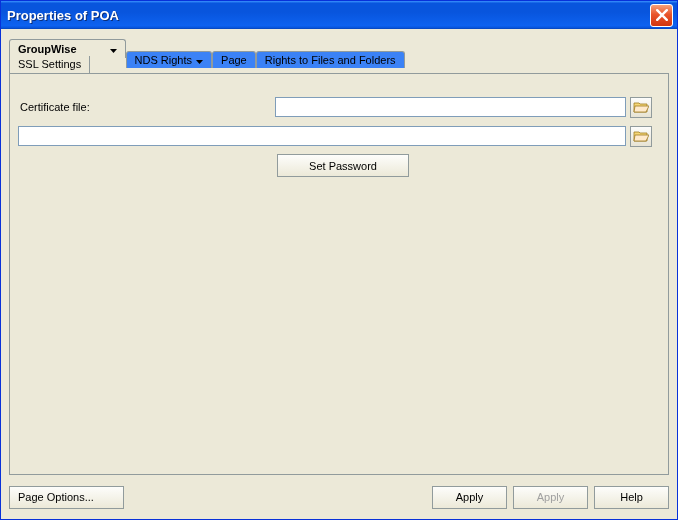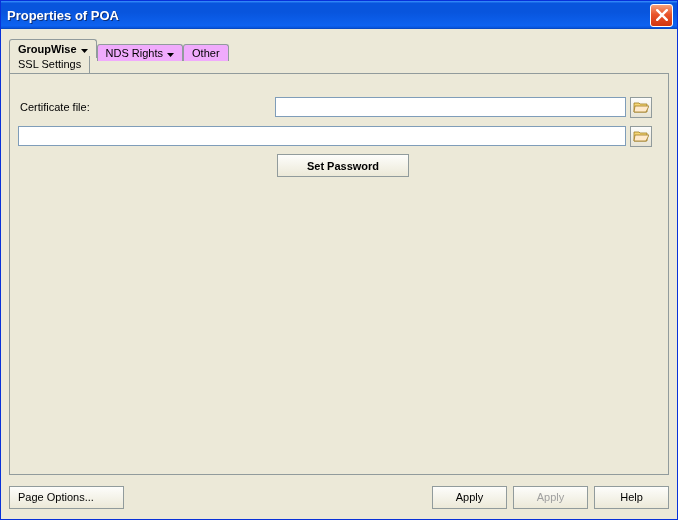--- a/index.html
+++ b/index.html
@@ -60,47 +60,48 @@
     flex-direction: column;
     padding: 6px 8px 6px 8px;
   }
   .tabstrip {
     display: flex;
     align-items: flex-end;
     gap: 0;
     height: 21px;
   }
   .tab {
-    background: #f0abfc;
+    background: #3b82f6;
     border: 1px solid #919b9c;
     border-bottom: none;
     border-top-left-radius: 3px;
     border-top-right-radius: 3px;
     padding: 2px 8px 2px 8px;
     margin-right: 0px;
     display: inline-flex;
     align-items: center;
     cursor: pointer;
     position: relative;
-    top: 5px;
+    top: 12px;
     height: 17px;
     box-sizing: border-box;
     font-size: 11px;
     color: #000;
   }
   .tab .arrow {
     margin-left: 4px;
   }
   .tab.active {
     font-weight: bold;
     border-color: #919b9c;
     background: #ece9d8;
     z-index: 3;
     top: 2px;
     height: 19px;
+    gap: 29px;
   }
   .subtab-row {
     display: flex;
     height: 18px;
   }
   .subtab {
     background: #ece9d8;
     border: 1px solid #919b9c;
     border-top: none;
     border-bottom: 1px solid #919b9c;
@@ -179,21 +180,20 @@
     cursor: pointer;
     padding: 0 12px;
     box-sizing: border-box;
   }
   .btn:disabled {
     color: #a0a0a0;
     cursor: default;
   }
   .set-pw-btn {
     min-width: 132px;
-    font-weight: bold;
   }
 
   .footer {
     height: 32px;
     display: flex;
     align-items: center;
     padding: 0 8px 6px 8px;
     gap: 6px;
   }
   .footer .spacer { flex: 1; }
@@ -233,21 +233,24 @@
       </div>
       <div class="tab">
         <span>NDS Rights</span>
         <span class="arrow">
           <svg width="7" height="4" viewBox="0 0 7 4">
               <path d="M0 0 L3.5 4 L7 0 Z" fill="#000"></path>
             </svg>
         </span>
       </div>
       <div class="tab">
-        <span>Other</span>
+        <span>Page</span>
+      </div>
+      <div class="tab">
+        <span>Rights to Files and Folders</span>
       </div>
     </div>
     <div class="subtab-row">
       <div class="subtab">
         <span>SSL Settings</span>
       </div>
     </div>
 
     <div class="panel">
       <div class="form-area">

